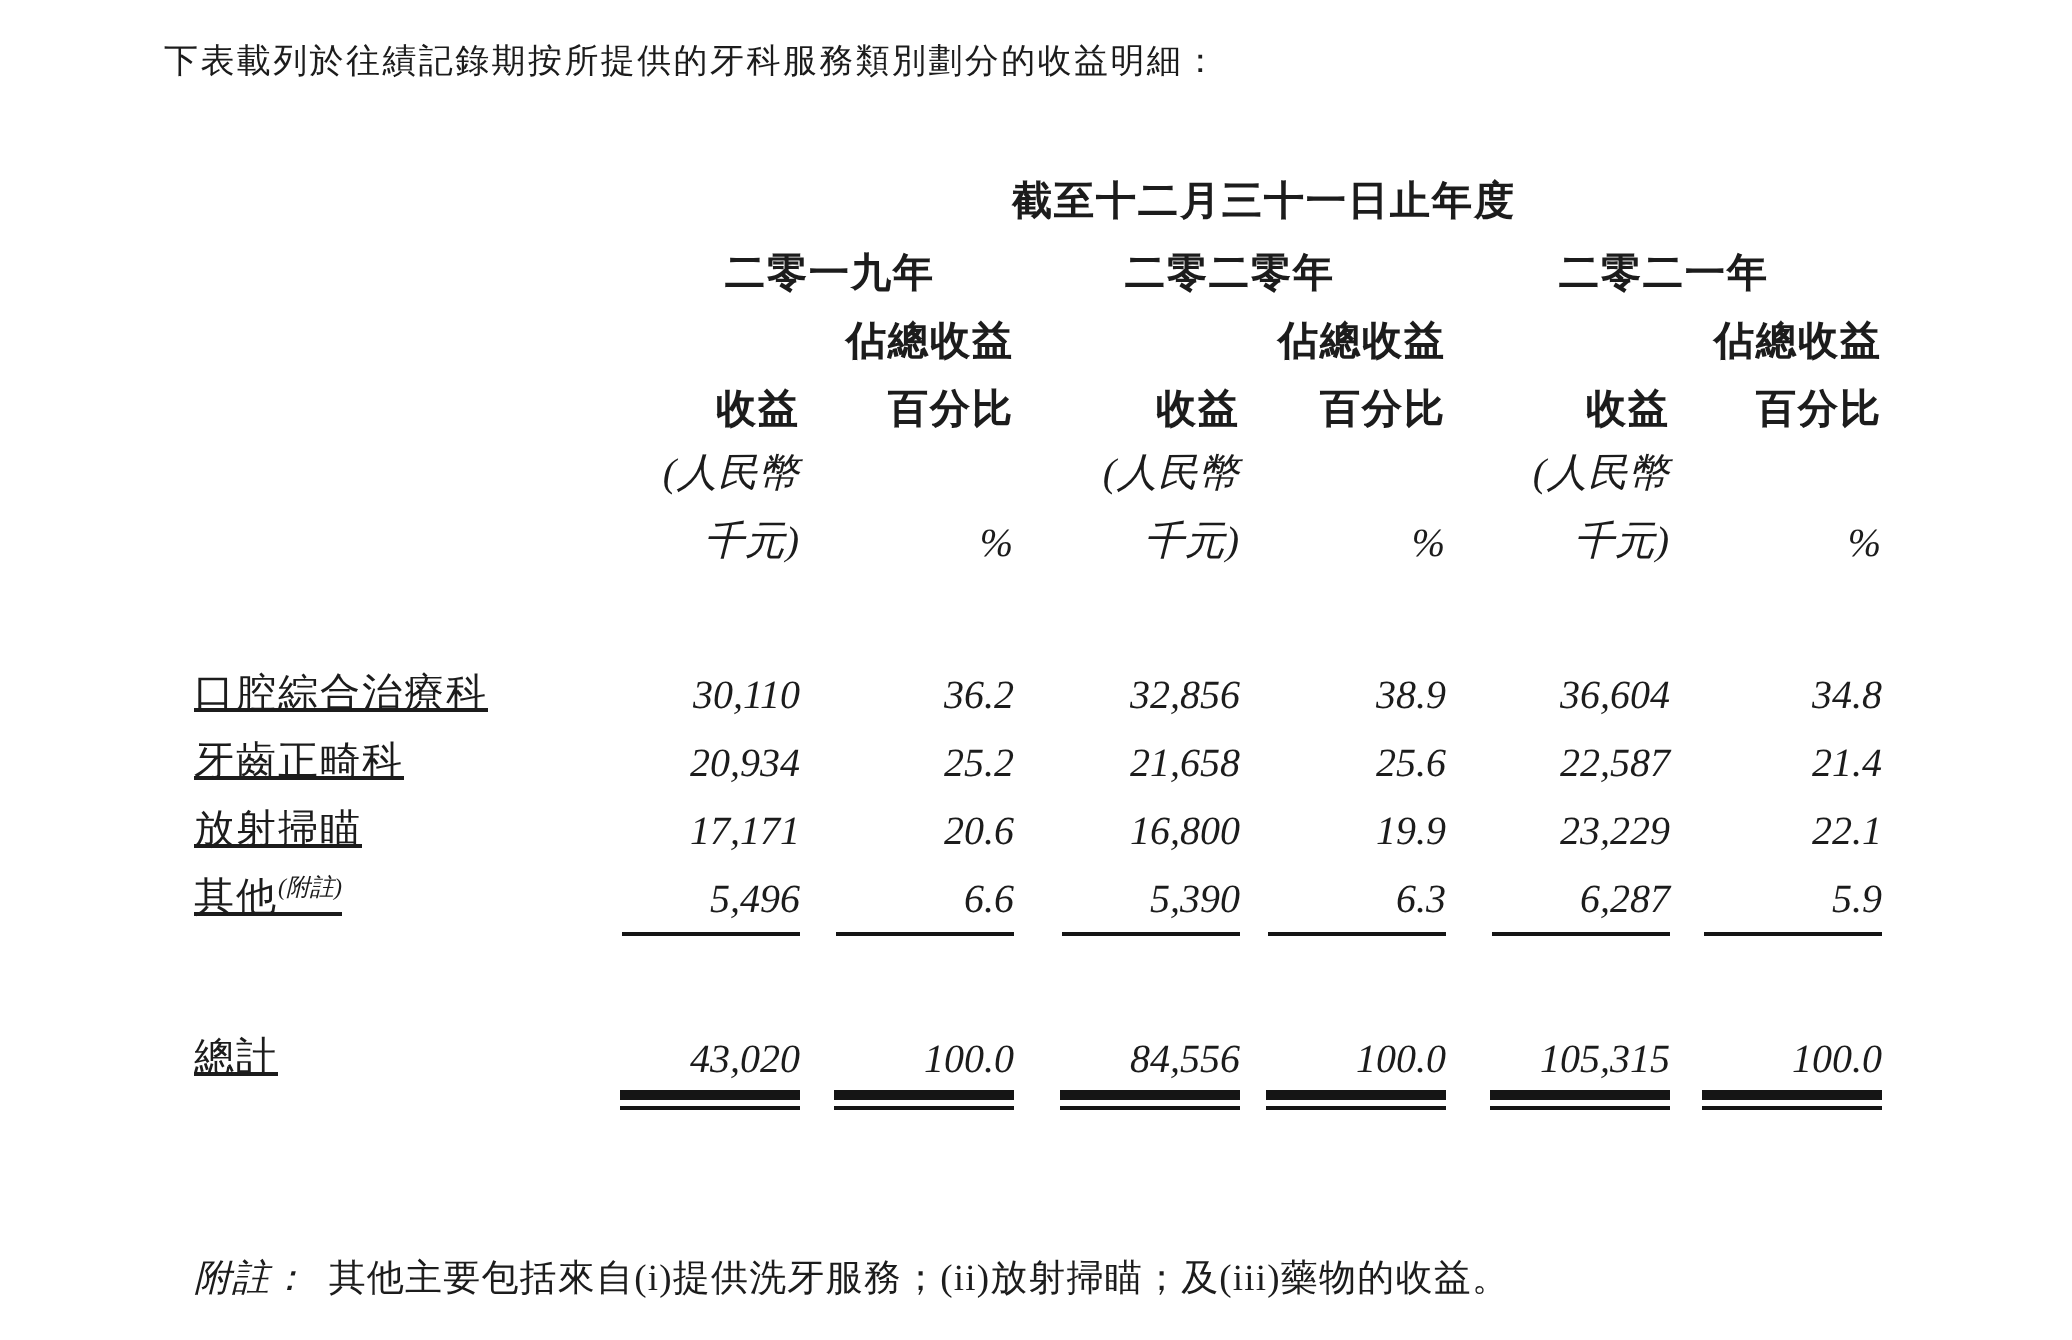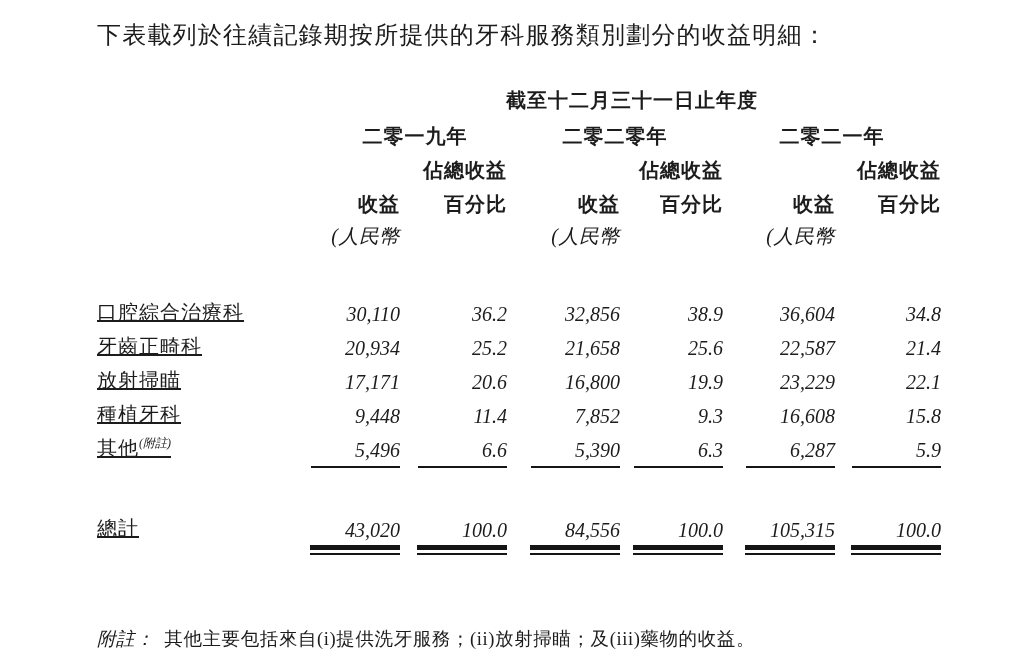--- a/index.html
+++ b/index.html
@@ -7,23 +7,23 @@
     position: relative;
     width: 1036px;
     height: 670px;
     background: #ffffff;
     color: #1c1c1c;
     font-family: "Liberation Serif", "DejaVu Serif", serif;
     overflow: hidden;
   }
   .title {
     position: absolute;
-    left: 97px;
+    left: 82px;
     top: 19px;
-    font-size: 24px;
+    font-size: 17px;
     letter-spacing: 1.2px;
     white-space: nowrap;
   }
   table.rev {
     position: absolute;
     left: 97px;
     top: 84px;
     width: 844px;
     border-collapse: collapse;
     table-layout: fixed;
@@ -138,20 +138,29 @@
     <tr class="h-unit1">
       <td></td>
       <td class="r ital">(人民幣</td>
           <td></td>
       <td class="r ital">(人民幣</td>
           <td></td>
       <td class="r ital">(人民幣</td>
           <td></td>
     </tr>
 
+    <tr class="h-unit2">
+      <td></td>
+      <td class="r ital">千元)</td>
+      <td class="r ital">%</td>
+      <td class="r ital">千元)</td>
+      <td class="r ital">%</td>
+      <td class="r ital">千元)</td>
+      <td class="r ital">%</td>
+    </tr>
 
     <tr class="spacer1">
           <td colspan="7"></td>
         </tr>
 
     <tr class="data">
       <td class="cjk">口腔綜合治療科</td>
       <td class="r num">30,110</td>
       <td class="r num">36.2</td>
       <td class="r num">32,856</td>
@@ -173,29 +182,20 @@
     <tr class="data">
       <td class="cjk">放射掃瞄</td>
       <td class="r num">17,171</td>
       <td class="r num">20.6</td>
       <td class="r num">16,800</td>
       <td class="r num">19.9</td>
       <td class="r num">23,229</td>
       <td class="r num">22.1</td>
     </tr>
 
-    <tr class="data">
-      <td class="cjk">種植牙科</td>
-      <td class="r num">9,448</td>
-      <td class="r num">11.4</td>
-      <td class="r num">7,852</td>
-      <td class="r num">9.3</td>
-      <td class="r num">16,608</td>
-      <td class="r num">15.8</td>
-    </tr>
 
     <tr class="data">
       <td class="cjk">
         <span>其他</span><sup class="note">(附註)</sup>
       </td>
       <td class="r num">5,496</td>
       <td class="r num">6.6</td>
       <td class="r num">5,390</td>
       <td class="r num">6.3</td>
       <td class="r num">6,287</td>

